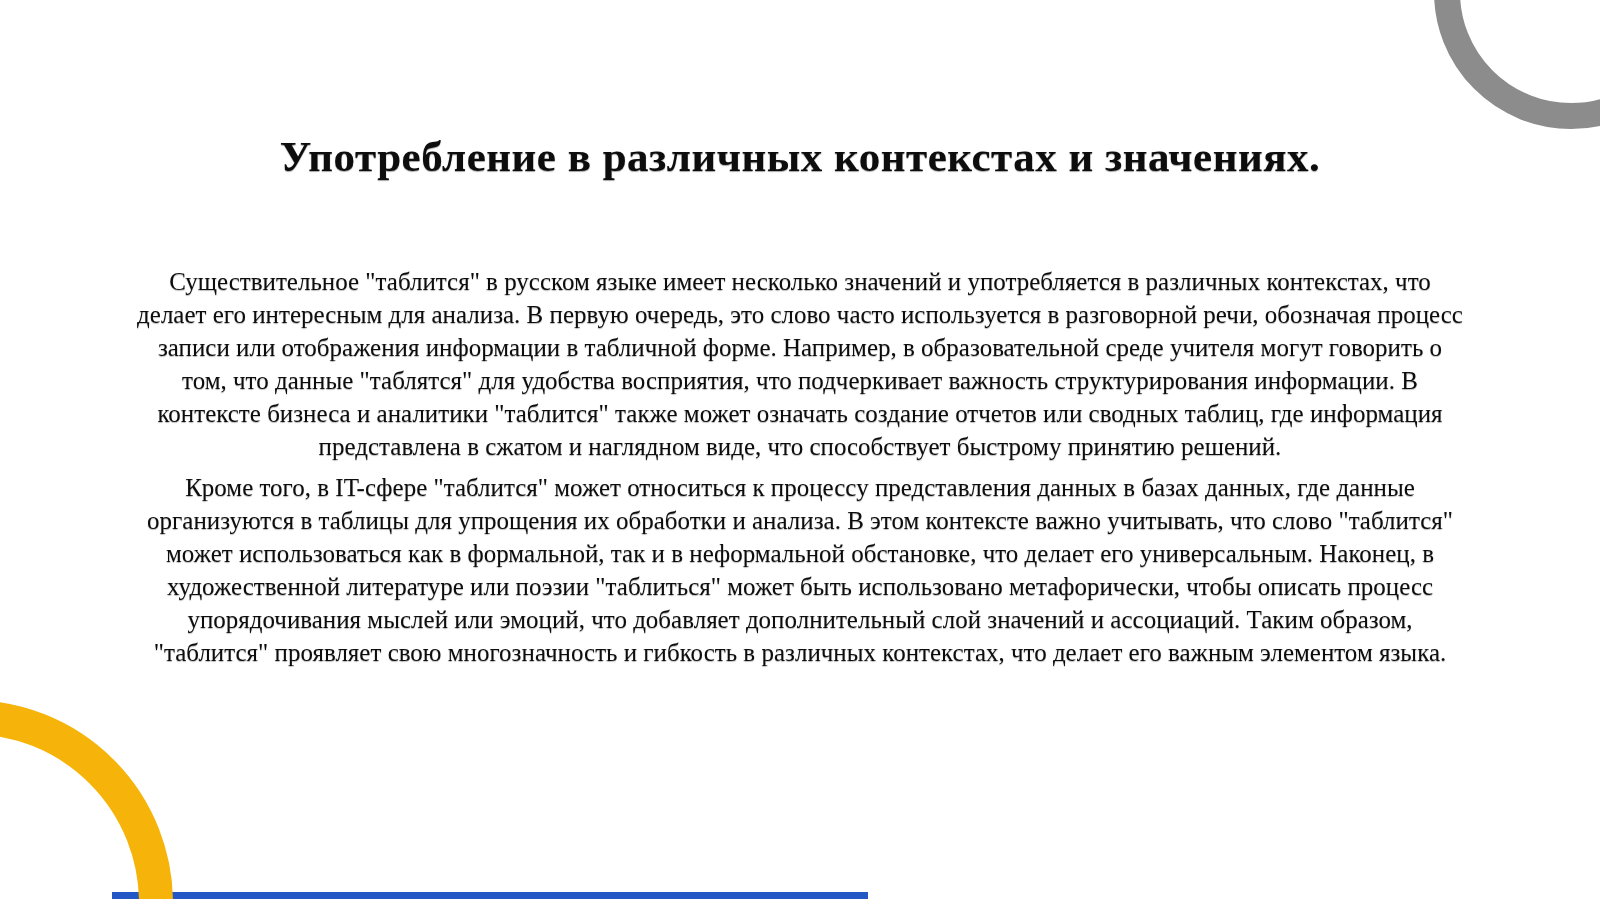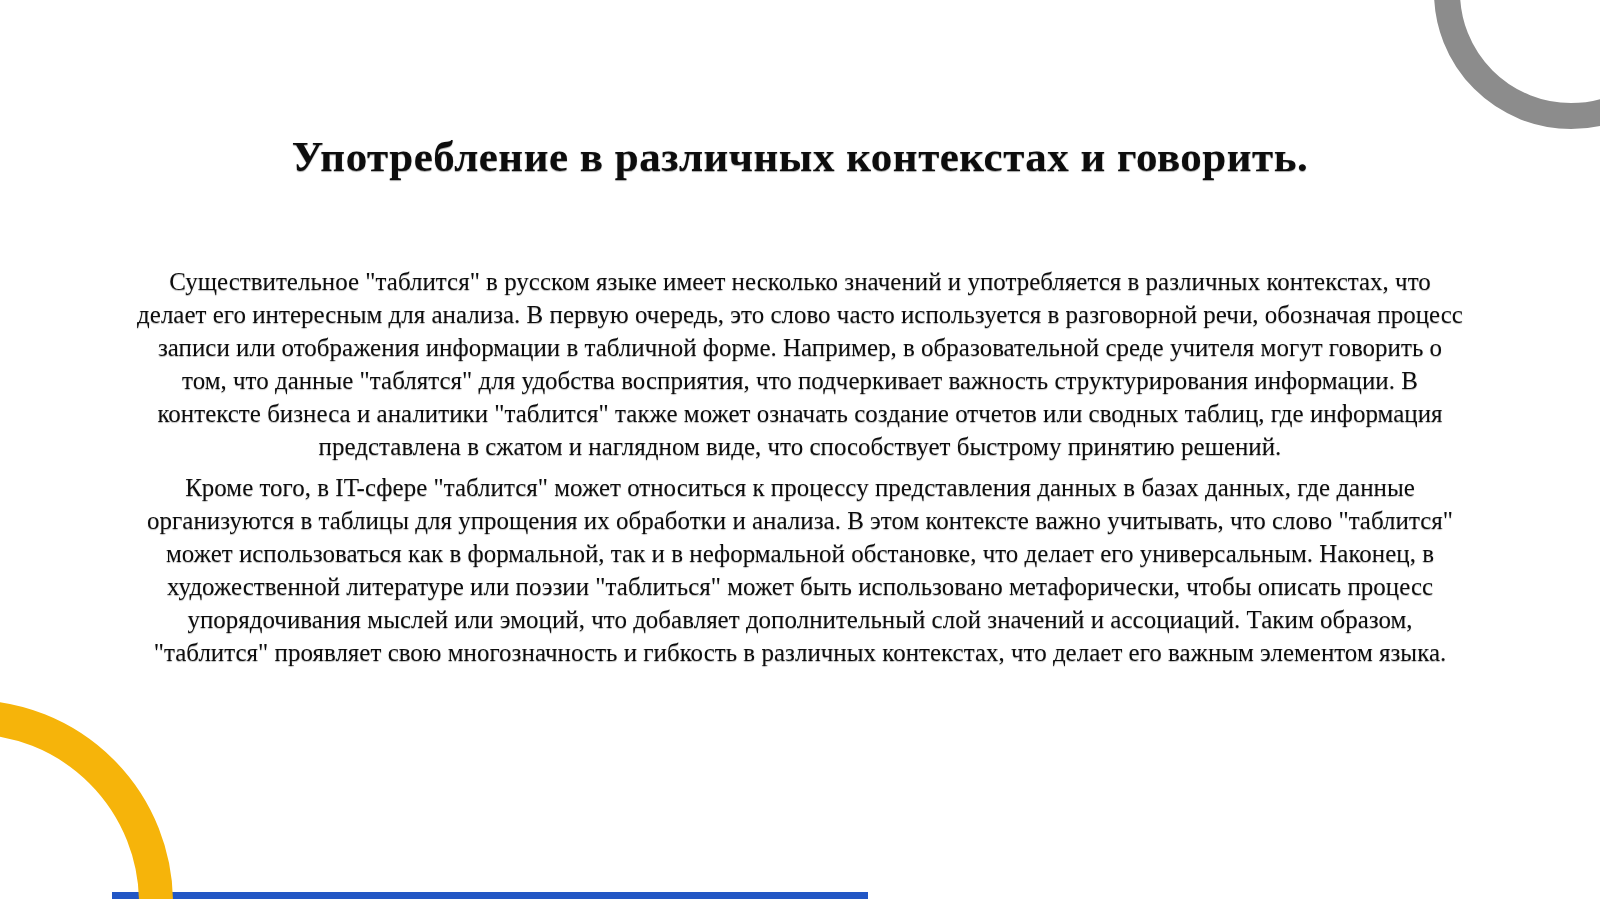--- a/index.html
+++ b/index.html
@@ -53,18 +53,18 @@
 </style>
 </head>
 <body>
 
 <svg class="decor-layer" viewBox="0 0 1600 899" aria-hidden="true">
   <circle cx="1571" cy="-8" r="124" fill="none" stroke-width="26" stroke="#8C8C8C"></circle>
   <rect x="112" y="892" width="756" height="7" fill="#2257C5"></rect>
   <circle cx="-30" cy="903" r="186" fill="none" stroke-width="34" stroke="#F6B40A"></circle>
 </svg>
 
-<h1 class="slide-title">Употребление в различных контекстах и говорить.</h1>
+<h1 class="slide-title">Употребление в различных контекстах и значениях.</h1>
 
 <div class="slide-body">
   <p>Существительное "таблится" в русском языке имеет несколько значений и употребляется в различных контекстах, что делает его интересным для анализа. В первую очередь, это слово часто используется в разговорной речи, обозначая процесс записи или отображения информации в табличной форме. Например, в образовательной среде учителя могут говорить о том, что данные "таблятся" для удобства восприятия, что подчеркивает важность структурирования информации. В контексте бизнеса и аналитики "таблится" также может означать создание отчетов или сводных таблиц, где информация представлена в сжатом и наглядном виде, что способствует быстрому принятию решений.</p>
   <p>Кроме того, в IT-сфере "таблится" может относиться к процессу представления данных в базах данных, где данные организуются в таблицы для упрощения их обработки и анализа. В этом контексте важно учитывать, что слово "таблится" может использоваться как в формальной, так и в неформальной обстановке, что делает его универсальным. Наконец, в художественной литературе или поэзии "таблиться" может быть использовано метафорически, чтобы описать процесс упорядочивания мыслей или эмоций, что добавляет дополнительный слой значений и ассоциаций. Таким образом, "таблится" проявляет свою многозначность и гибкость в различных контекстах, что делает его важным элементом языка.</p>
 </div>
 
 </body></html>

